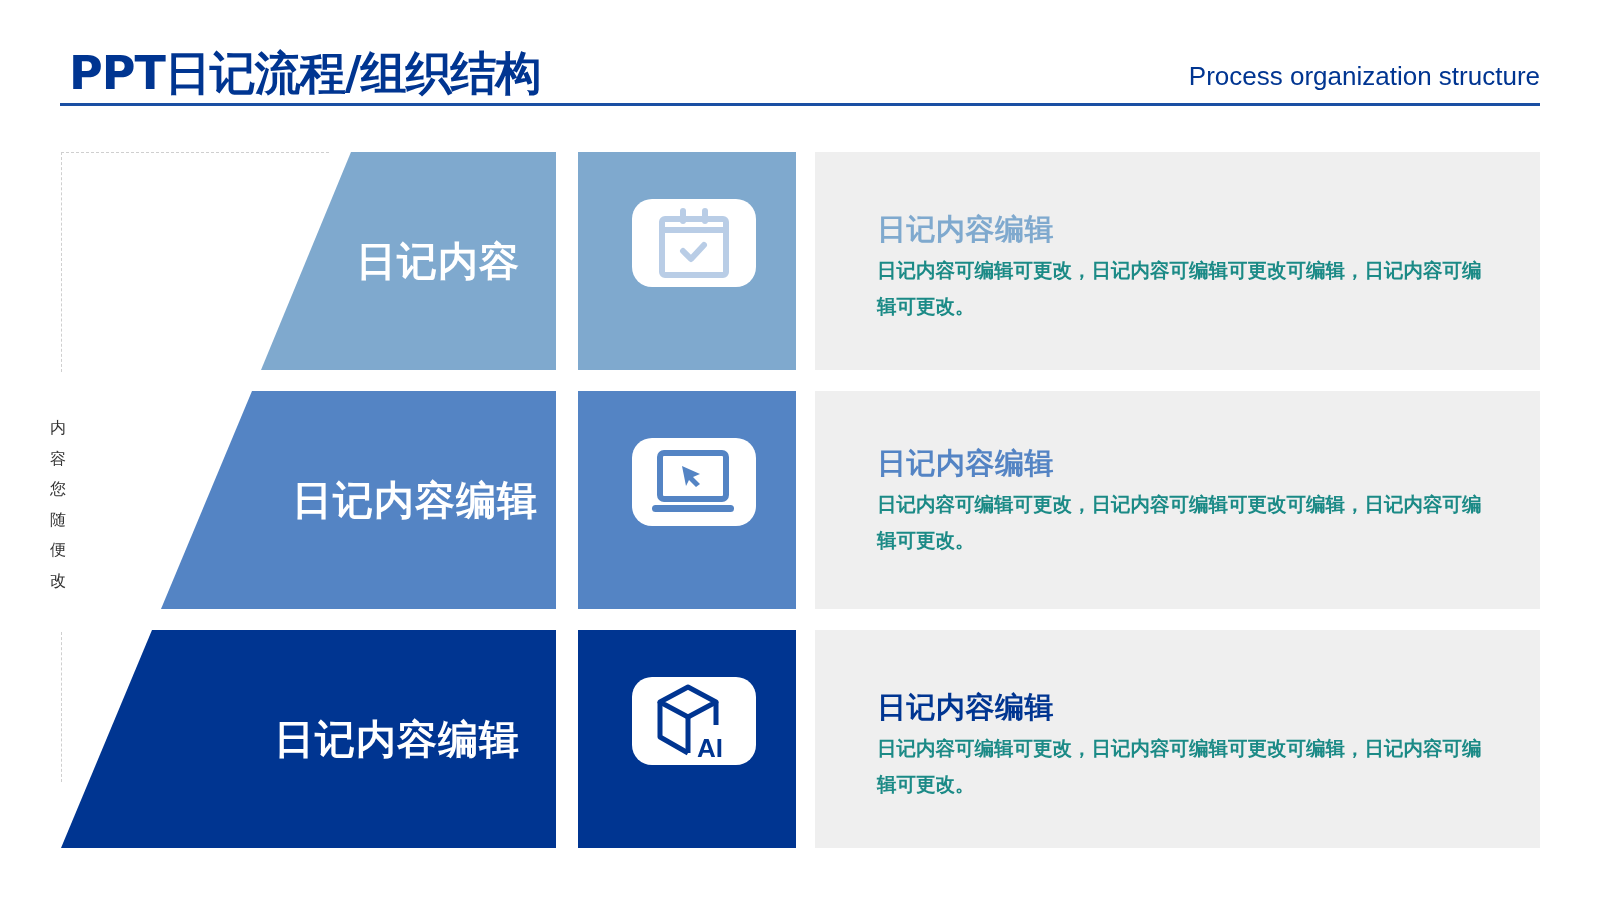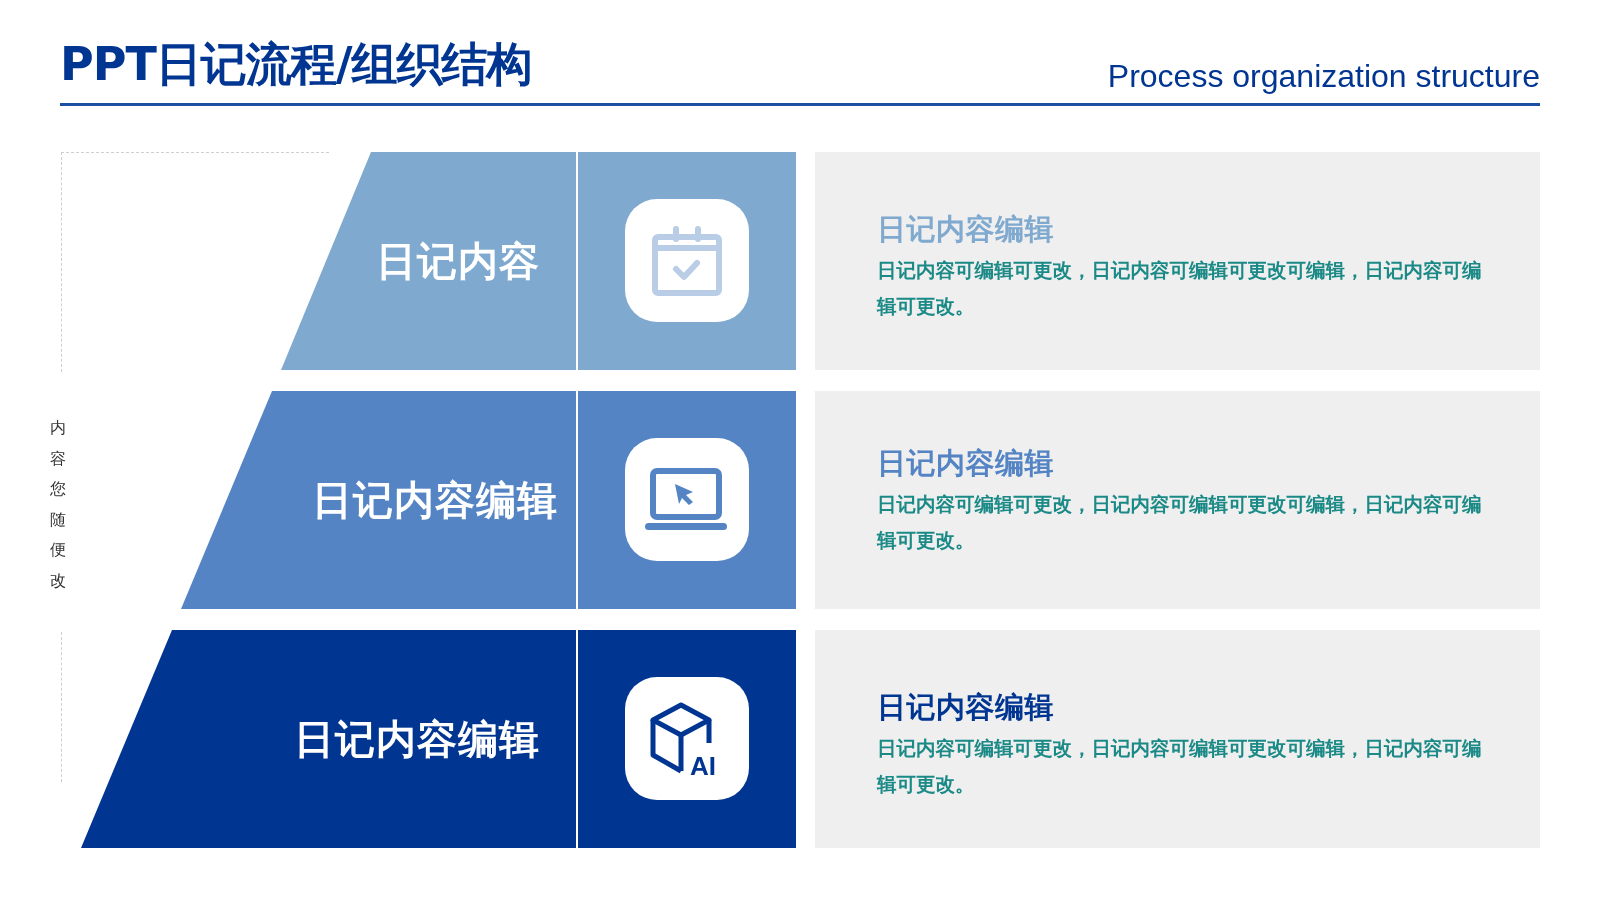--- a/index.html
+++ b/index.html
@@ -4,25 +4,25 @@
 <style>
   html, body { margin: 0; padding: 0; }
   body {
     width: 1600px; height: 900px; position: relative; overflow: hidden;
     background: #ffffff;
     font-family: "DejaVu Sans", "Liberation Sans", sans-serif;
   }
   .title {
     position: absolute; left: 60px; top: 34px;
     font-size: 46px; font-weight: bold; color: #003591;
-    letter-spacing: -1px; margin: 0; line-height: 60px;
+    letter-spacing: -1px; margin: 9px; line-height: 60px;
   }
   .subtitle {
     position: absolute; right: 60px; top: 56px;
-    font-size: 32px; color: #003591; line-height: 40px;
+    font-size: 26px; color: #003591; line-height: 40px;
     font-family: "Liberation Sans", "DejaVu Sans", sans-serif;
   }
   .header-rule {
     position: absolute; left: 60px; top: 103px; width: 1480px; height: 3px;
     background: #1a4fa3;
   }
   .dash-top {
     position: absolute; left: 61px; top: 152px; width: 268px; height: 0;
     border-top: 1px dashed #cfcfcf;
   }
@@ -33,31 +33,31 @@
   .dash-left-2 {
     position: absolute; left: 61px; top: 632px; height: 150px; width: 0;
     border-left: 1px dashed #cfcfcf;
   }
   .side-label {
     position: absolute; left: 50px; top: 413px; width: 20px;
     font-size: 16px; color: #333333; line-height: 30.5px; text-align: left;
     word-break: break-all;
   }
   .row { position: absolute; left: 0; width: 1600px; height: 218px; }
-  .trap { position: absolute; left: 0; top: 0; width: 556px; height: 218px; margin-left: 20px; }
+  .trap { position: absolute; left: 0; top: 0; width: 556px; height: 218px; }
   .trap svg { position: absolute; left: 0; top: 0; }
   .trap-label {
     position: absolute; right: 36px; top: 0; height: 218px;
     display: flex; align-items: center;
     font-size: 40px; font-weight: bold; color: #ffffff; letter-spacing: 1px;
   }
   .icon-block { position: absolute; left: 578px; top: 0; width: 218px; height: 218px; }
   .icon-tile {
-    position: absolute; left: 47px; top: 47px; width: 124px; height: 123px;
-    background: #ffffff; border-radius: 32px;
+    position: absolute; left: 54px; top: 47px; width: 124px; height: 88px;
+    background: #ffffff; border-radius: 20px;
     display: flex; align-items: center; justify-content: center;
   }
   .text-panel {
     position: absolute; left: 815px; top: 0; width: 725px; height: 218px;
     background: #efefef;
   }
   .panel-heading {
     position: absolute; left: 62px; font-size: 29px; font-weight: bold;
     letter-spacing: 0.5px;
   }

